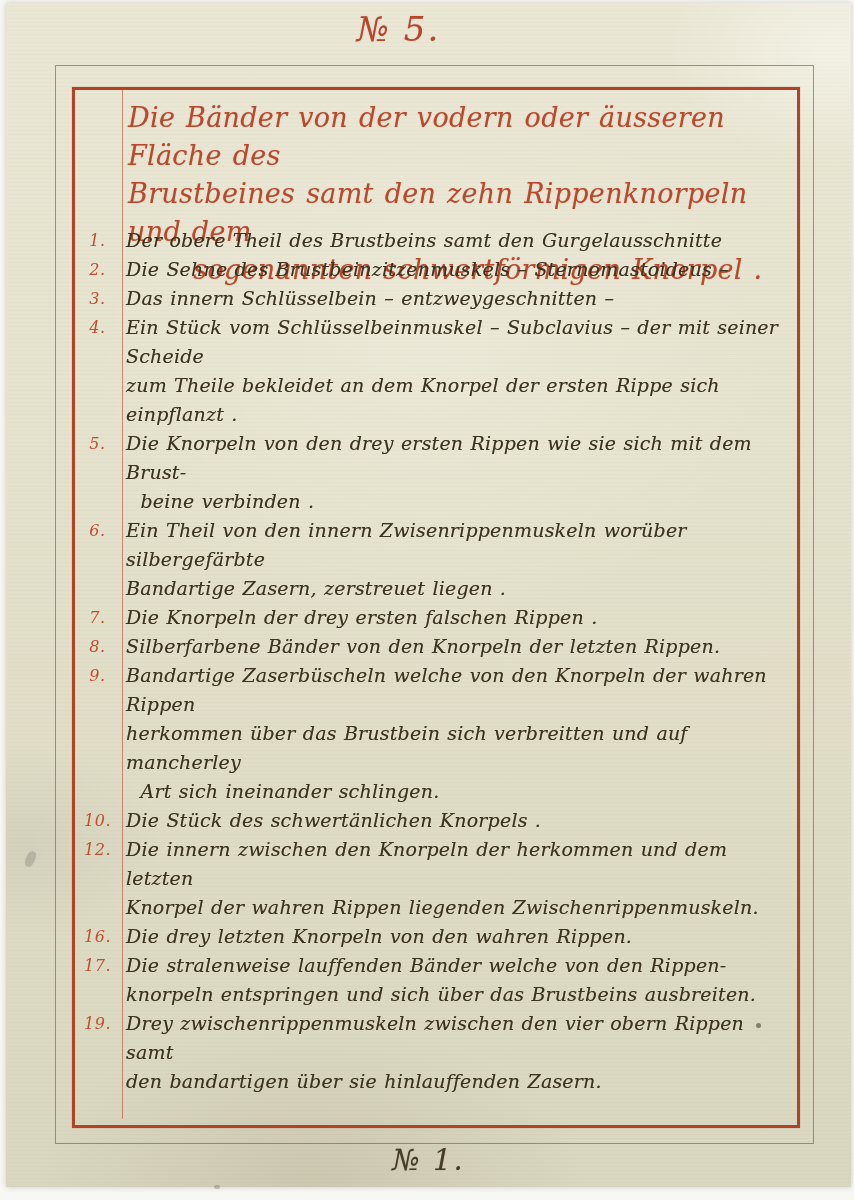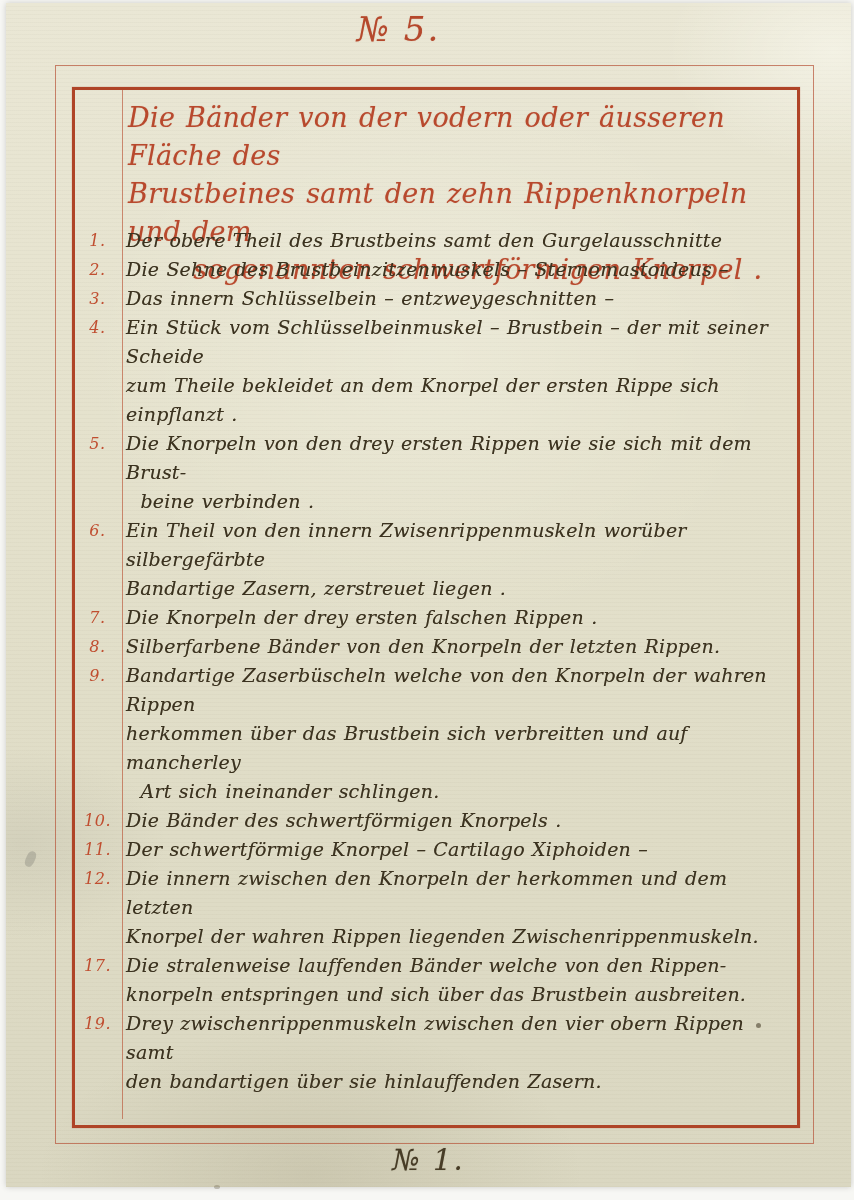--- a/index.html
+++ b/index.html
@@ -95,21 +95,21 @@
       <div class="row">
         <div class="num">2.</div>
         <div class="txt">Die Sehne des Brustbeinzitzenmuskels – Sternomastoideus –</div>
       </div>
       <div class="row">
         <div class="num">3.</div>
         <div class="txt">Das innern Schlüsselbein – entzweygeschnitten –</div>
       </div>
       <div class="row">
         <div class="num">4.</div>
-        <div class="txt">Ein Stück vom Schlüsselbeinmuskel – Brustbein – der mit seiner Scheide
+        <div class="txt">Ein Stück vom Schlüsselbeinmuskel – Subclavius – der mit seiner Scheide
 zum Theile bekleidet an dem Knorpel der ersten Rippe sich einpflanzt .</div>
       </div>
       <div class="row">
         <div class="num">5.</div>
         <div class="txt">Die Knorpeln von den drey ersten Rippen wie sie sich mit dem Brust-
   beine verbinden .</div>
       </div>
       <div class="row">
         <div class="num">6.</div>
         <div class="txt">Ein Theil von den innern Zwisenrippenmuskeln worüber silbergefärbte
@@ -124,35 +124,35 @@
         <div class="txt">Silberfarbene Bänder von den Knorpeln der letzten Rippen.</div>
       </div>
       <div class="row">
         <div class="num">9.</div>
         <div class="txt">Bandartige Zaserbüscheln welche von den Knorpeln der wahren Rippen
 herkommen über das Brustbein sich verbreitten und auf mancherley
   Art sich ineinander schlingen.</div>
       </div>
       <div class="row">
         <div class="num">10.</div>
-        <div class="txt">Die Bänder des schwertförmigen Knorpels .</div>
-      </div>
-      <div class="row">
-        <div class="num">11.</div>
-        <div class="txt">Der schwertförmige Knorpel – Cartilago Xiphoiden –</div>
+        <div class="txt">Die Stück des schwertänlichen Knorpels .</div>
       </div>
       <div class="row">
         <div class="num">12.</div>
         <div class="txt">Die innern zwischen den Knorpeln der herkommen und dem letzten
 Knorpel der wahren Rippen liegenden Zwischenrippenmuskeln.</div>
       </div>
       <div class="row">
+        <div class="num">16.</div>
+        <div class="txt">Die drey letzten Knorpeln von den wahren Rippen.</div>
+      </div>
+      <div class="row">
         <div class="num">17.</div>
         <div class="txt">Die stralenweise lauffenden Bänder welche von den Rippen-
-knorpeln entspringen und sich über das Brustbein ausbreiten.</div>
+knorpeln entspringen und sich über das Brustbeins ausbreiten.</div>
       </div>
       <div class="row">
         <div class="num">19.</div>
         <div class="txt">Drey zwischenrippenmuskeln zwischen den vier obern Rippen samt
 den bandartigen über sie hinlauffenden Zasern.</div>
       </div>
 
     </div>
 
     <div class="bottom-label">№ 1.</div>

